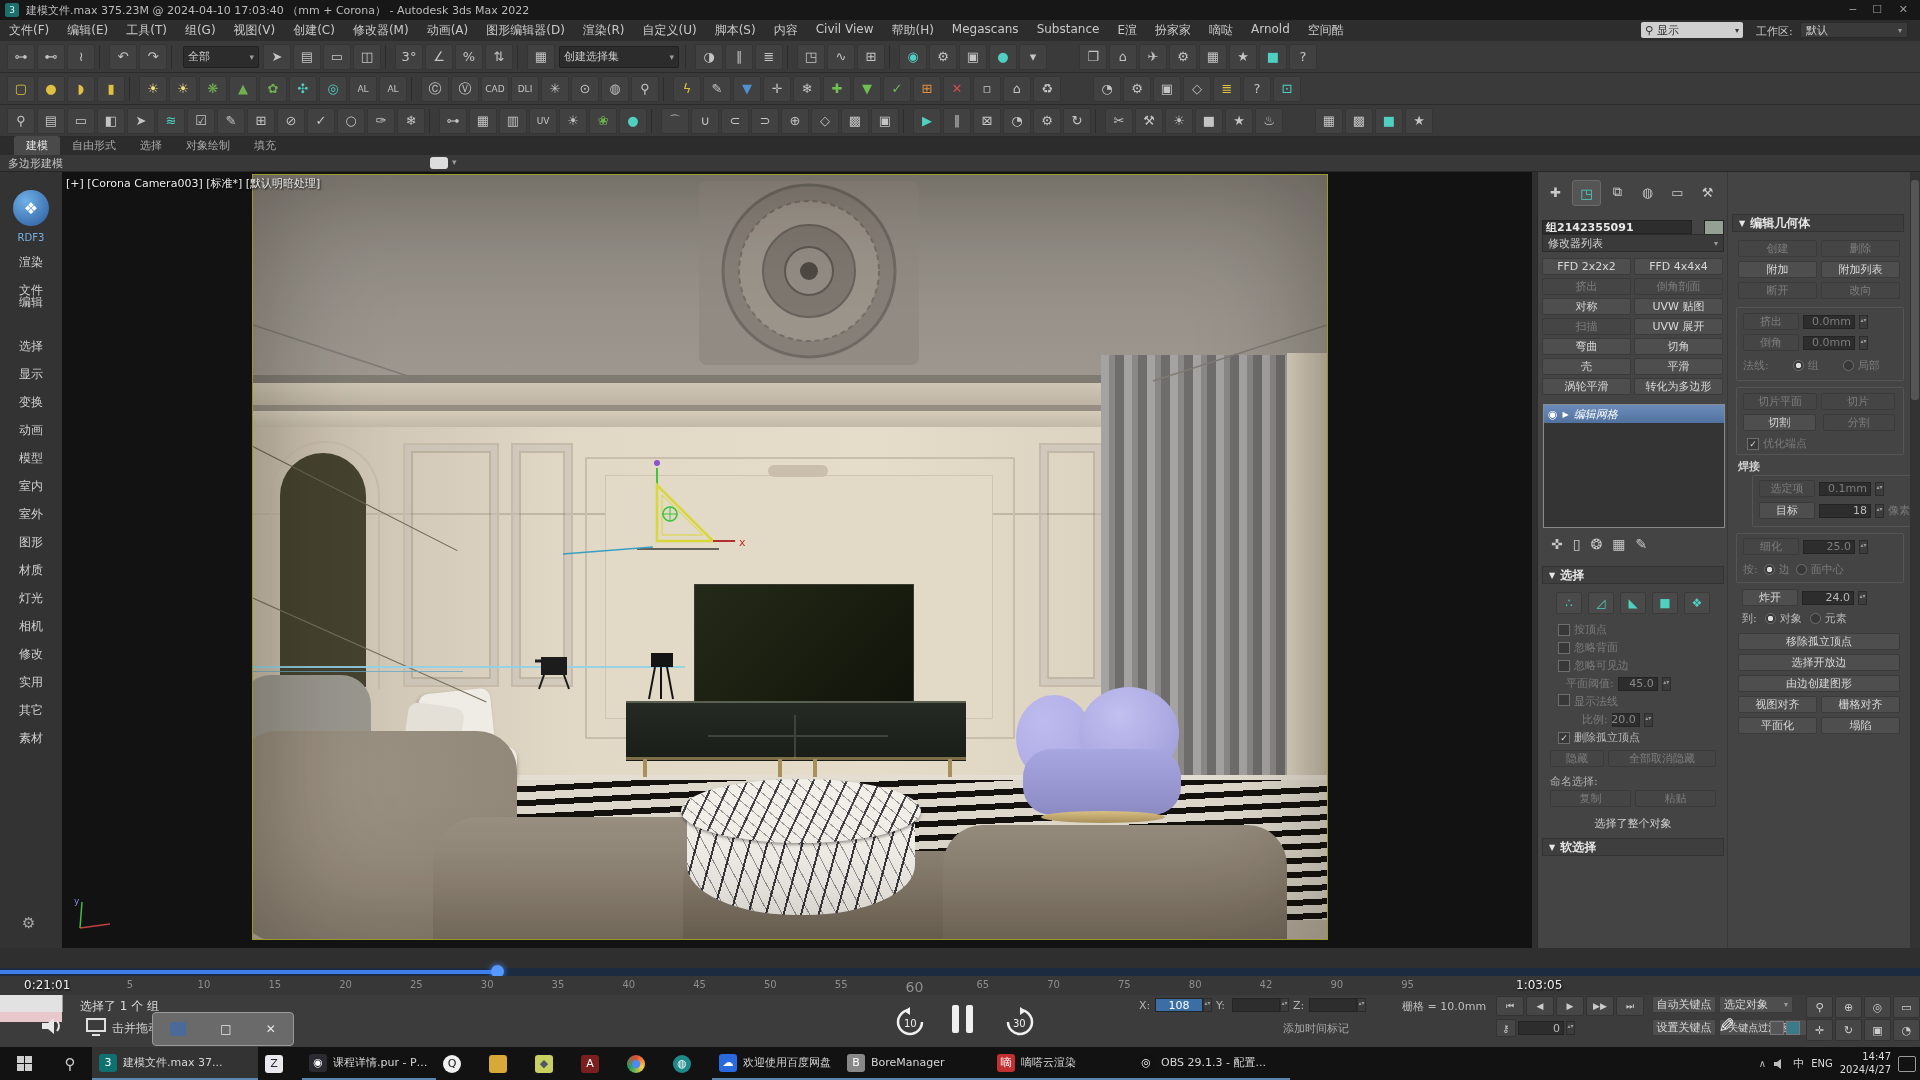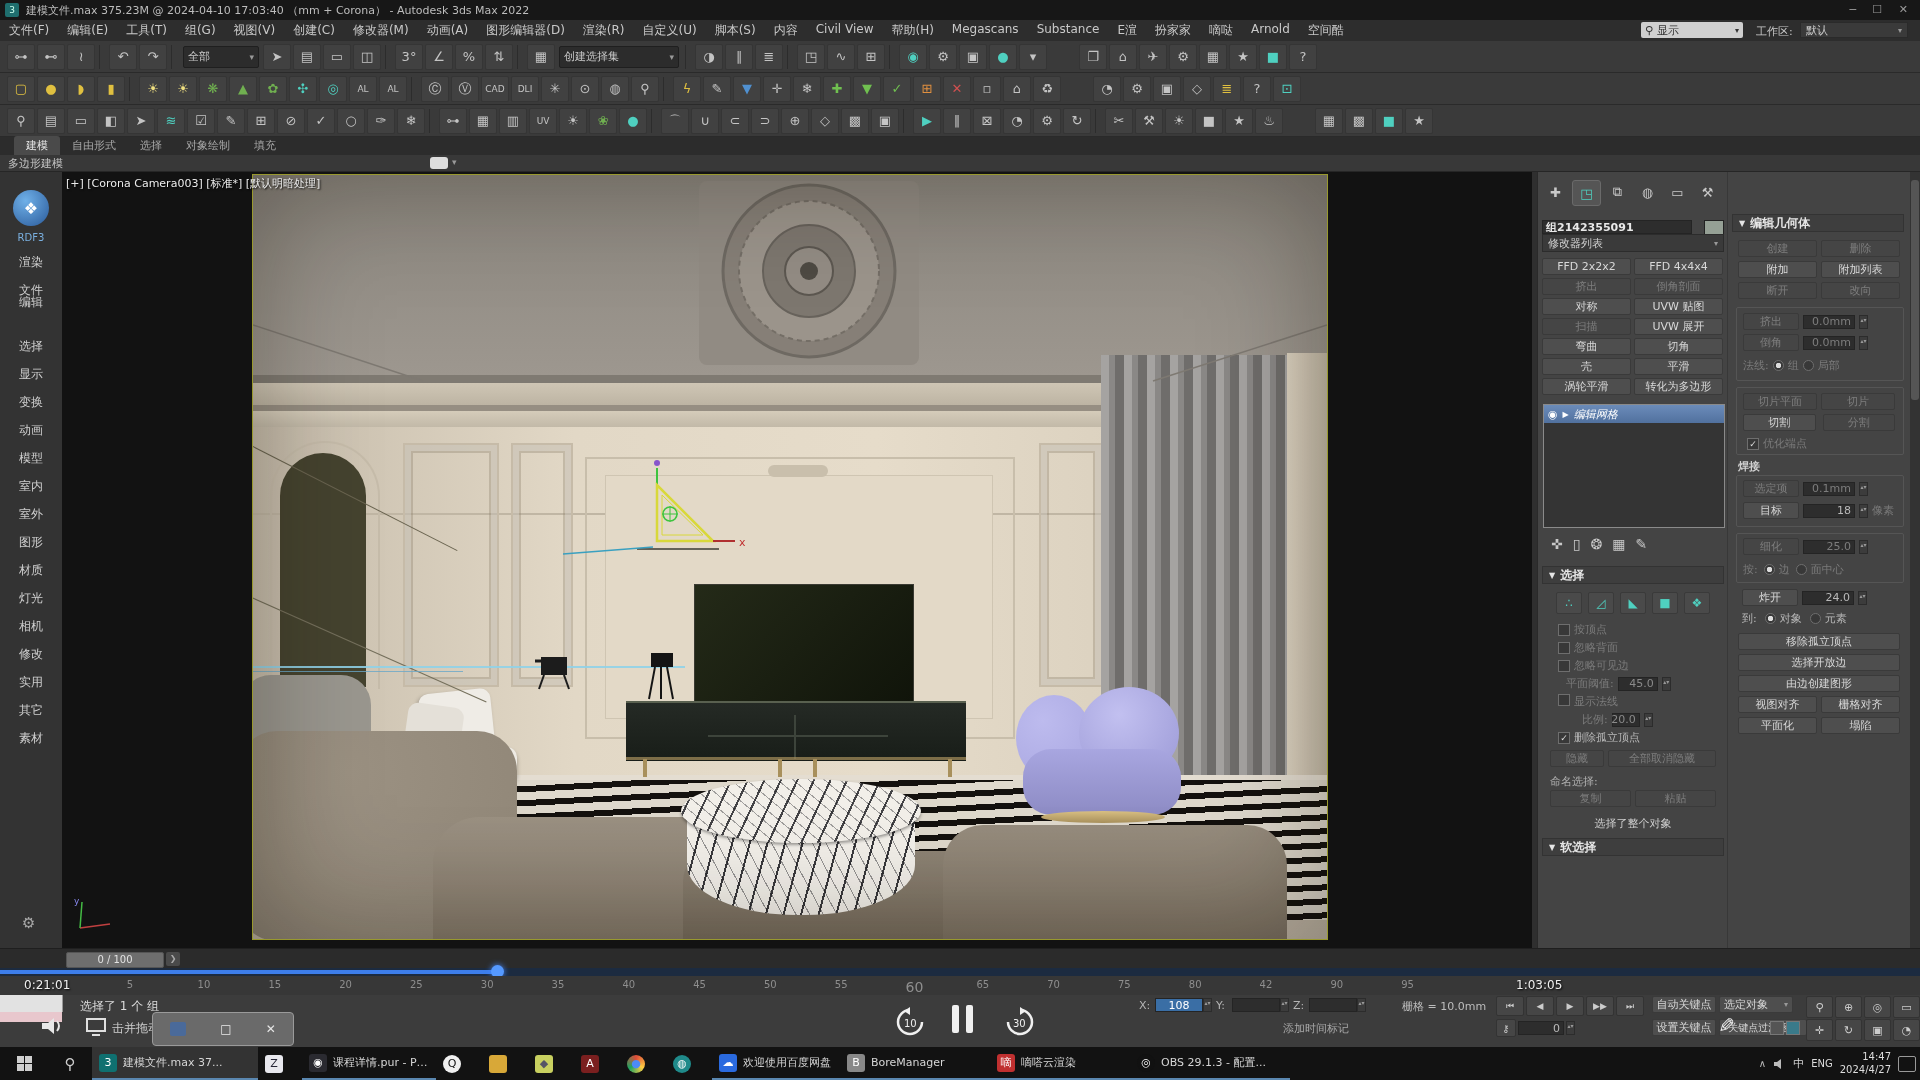--- a/index.html
+++ b/index.html
@@ -523,21 +523,21 @@
         <div class="abs" style="left: 6px; top: 5px; width: 152px; display: flex; align-items: center; gap: 4px;">
           <div class="cpbtn dis" style="flex: 0 0 56px;">挤出</div>
           <span class="field" style="width: 52px; color: rgb(125, 125, 125);">0.0mm</span>
           <span class="spin">▴▾</span>
         </div>
         <div class="abs" style="left: 6px; top: 26px; width: 152px; display: flex; align-items: center; gap: 4px;">
           <div class="cpbtn dis" style="flex: 0 0 56px;">倒角</div>
           <span class="field" style="width: 52px; color: rgb(125, 125, 125);">0.0mm</span>
           <span class="spin">▴▾</span>
         </div>
-        <div class="abs" style="left: 6px; top: 50px; display: flex; align-items: center; gap: 4px;">
+        <div class="abs" style="left: 6px; top: 50px; display: flex; align-items: center; gap: 24px;">
           <span class="lbl dis">法线:</span>
           <span style="display: flex; align-items: center;">
             <span class="rad on"></span>
             <span class="lbl dis">组</span>
           </span>
           <span style="display: flex; align-items: center;">
             <span class="rad"></span>
             <span class="lbl dis">局部</span>
           </span>
         </div>
@@ -550,21 +550,21 @@
         <div class="abs" style="left: 6px; top: 26px; width: 152px; display: flex; gap: 7px;">
           <div class="cpbtn" style="flex: 1 1 0%;">切割</div>
           <div class="cpbtn dis" style="flex: 1 1 0%;">分割</div>
         </div>
         <div class="abs" style="left: 10px; top: 48px; display: flex; align-items: center;">
           <span class="cbx">✓</span>
           <span class="lbl dis">优化端点</span>
         </div>
       </div>
       <div class="abs" style="left: 10px; top: 287px; font-size: 11px; color: rgb(207, 207, 207); font-weight: bold;">焊接</div>
-      <div class="abs" style="left: 8px; top: 303px; width: 166px; height: 50px; border: 1px solid rgb(85, 85, 85); border-radius: 2px;">
+      <div class="abs" style="left: 24px; top: 303px; width: 166px; height: 50px; border: 1px solid rgb(85, 85, 85); border-radius: 2px;">
         <div class="abs" style="left: 6px; top: 4px; width: 152px; display: flex; align-items: center; gap: 4px;">
           <div class="cpbtn dis" style="flex: 0 0 56px;">选定项</div>
           <span class="field" style="width: 52px; color: rgb(125, 125, 125);">0.1mm</span>
           <span class="spin">▴▾</span>
         </div>
         <div class="abs" style="left: 6px; top: 26px; width: 152px; display: flex; align-items: center; gap: 4px;">
           <div class="cpbtn" style="flex: 0 0 56px;">目标</div>
           <span class="field" style="width: 52px;">18</span>
           <span class="spin">▴▾</span>
           <span class="lbl dis">像素</span>
@@ -613,24 +613,20 @@
       </div>
       <div class="abs" style="left: 10px; top: 545px; width: 162px; display: flex; gap: 4px;">
         <div class="cpbtn" style="flex: 1 1 0%;">平面化</div>
         <div class="cpbtn" style="flex: 1 1 0%;">塌陷</div>
       </div>
     </div>
   <div class="abs" id="pscroll">
     <div style="position:absolute;left:1px;top:8px;width:8px;height:220px;background:#555;border-radius:3px;"></div>
   </div>
 
-  <div class="abs" id="tlrow">
-    <div class="abs" style="left:66px;top:3px;width:96px;height:14px;background:#6e6e6e;border:1px solid #555;border-radius:2px;color:#e2e2e2;font-size:10px;text-align:center;line-height:14px;">0 / 100</div>
-    <div class="abs" style="left:166px;top:3px;width:14px;height:14px;background:#4a4a4a;color:#aaa;font-size:8px;text-align:center;line-height:14px;border-radius:2px;">❯</div>
-  </div>
   <div class="abs" id="vprog">
     <div id="vfill" style="position: absolute; left: 0px; top: 2px; height: 4px; background: rgb(61, 126, 235); width: 497.28px;"></div>
     <div id="vhandle" style="position: absolute; top: -3px; width: 13px; height: 13px; border-radius: 50%; background: rgb(85, 153, 255); box-shadow: rgb(68, 136, 255) 0px 0px 6px; left: 491.28px;"></div>
   </div>
   <div class="abs" id="ruler">
     <div id="ticks">
         <span class="abs" style="left: 126.8px; top: 3px; font-size: 10px; color: rgb(142, 142, 142);">5</span>
         <span class="abs" style="left: 197.6px; top: 3px; font-size: 10px; color: rgb(142, 142, 142);">10</span>
         <span class="abs" style="left: 268.4px; top: 3px; font-size: 10px; color: rgb(142, 142, 142);">15</span>
         <span class="abs" style="left: 339.2px; top: 3px; font-size: 10px; color: rgb(142, 142, 142);">20</span>

